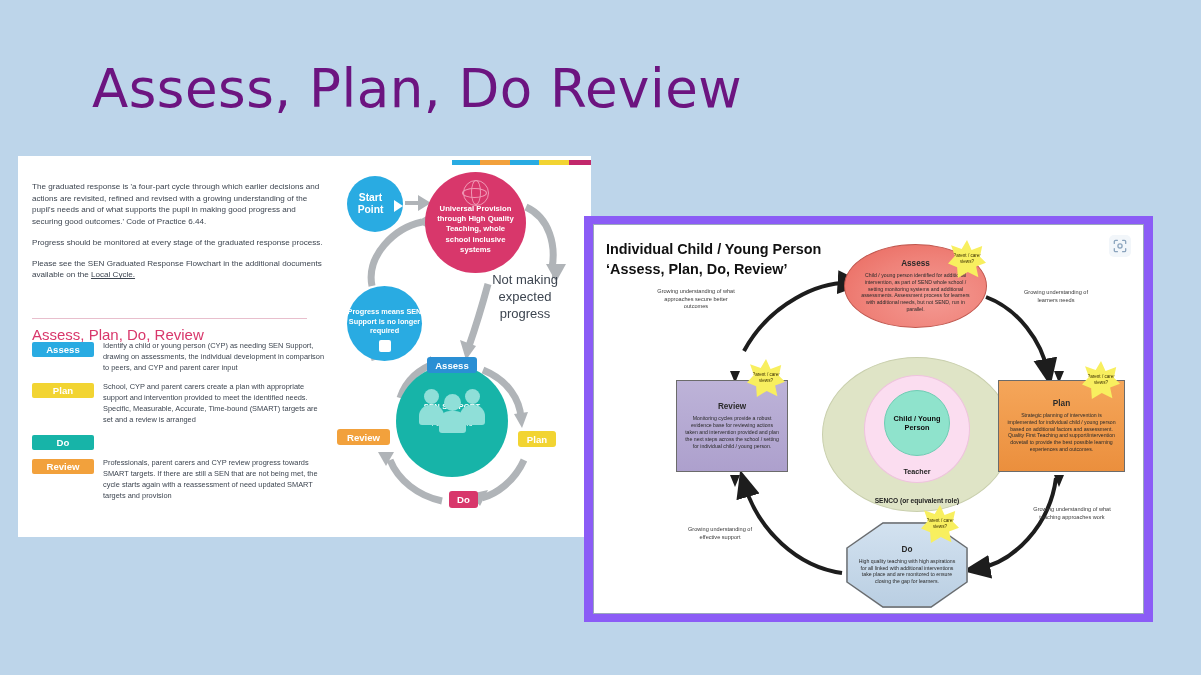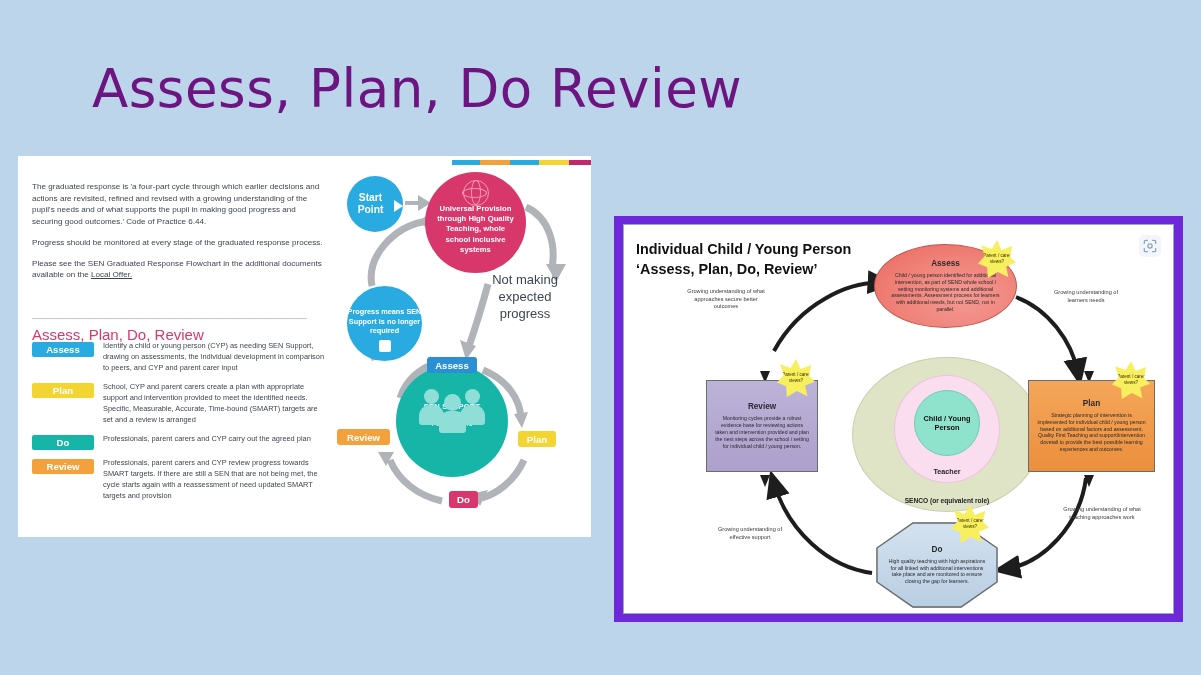--- a/index.html
+++ b/index.html
@@ -158,23 +158,23 @@
     display: flex; align-items: center; justify-content: center;
   }
   #p-assess { left: 91px; top: 197px; width: 50px; height: 16px; background: #2a8fd4; font-size: 9.6px; }
   #p-plan   { left: 182px; top: 271px; width: 38px; height: 16px; background: #f2d432; color: #fff; font-size: 9.6px; }
   #p-do     { left: 113px; top: 331px; width: 29px; height: 17px; background: #d8376b; font-size: 9.6px; }
   #p-review { left: 1px;   top: 269px; width: 53px; height: 16px; background: #f2a13c; font-size: 9.6px; }
 
   
   #right-panel {
     position: absolute;
-    left: 614px; top: 216px;
+    left: 584px; top: 216px;
     width: 569px; height: 406px;
-    background: #6d28d9;
+    background: #8b5cf6;
   }
   #rp-inner {
     position: absolute; left: 9px; top: 8px;
     width: 551px; height: 390px;
     border: 1px solid #9aa7bd;
     background: #fff;
   }
   #rp-title {
     position: absolute; left: 12px; top: 15px;
     width: 300px;
@@ -299,38 +299,37 @@
     <i style="flex:0 0 28px;background:#29abe2"></i>
     <i style="flex:0 0 30px;background:#f2a13c"></i>
     <i style="flex:0 0 29px;background:#29abe2"></i>
     <i style="flex:0 0 30px;background:#f2d432"></i>
     <i style="flex:1 1 auto;background:#c2286b"></i>
   </div>
 
   <div class="lp-pad">
     <div class="lp-para">The graduated response is 'a four-part cycle through which earlier decisions and actions are revisited, refined and revised with a growing understanding of the pupil's needs and of what supports the pupil in making good progress and securing good outcomes.' Code of Practice 6.44.</div>
     <div class="lp-para">Progress should be monitored at every stage of the graduated response process.</div>
-    <div class="lp-para"><span>Please see the SEN Graduated Response Flowchart in the additional documents available on the </span><a href="#">Local Offer.</a></div>
+    <div class="lp-para"><span>Please see the SEN Graduated Response Flowchart in the additional documents available on the </span><a href="#">Local Cycle.</a></div>
   </div>
 
   <div id="lp-divider"></div>
   <div id="lp-legend-title">Assess, Plan, Do, Review</div>
 
   <div id="lp-legend">
     <div class="lp-row">
       <div class="lp-chip" style="background:#29abe2">Assess</div>
       <div class="lp-rowtext">Identify a child or young person (CYP) as needing SEN Support, drawing on assessments, the individual development in comparison to peers, and CYP and parent carer input</div>
     </div>
     <div class="lp-row">
       <div class="lp-chip" style="background:#f2d432">Plan</div>
       <div class="lp-rowtext">School, CYP and parent carers create a plan with appropriate support and intervention provided to meet the identified needs. Specific, Measurable, Accurate, Time-bound (SMART) targets are set and a review is arranged</div>
     </div>
     <div class="lp-row">
       <div class="lp-chip" style="background:#17b4a8">Do</div>
-      <div class="lp-rowtext">Professionals, parent carers and CYP carry out the agreed plan</div>
     </div>
     <div class="lp-row">
       <div class="lp-chip" style="background:#f2a13c">Review</div>
       <div class="lp-rowtext">Professionals, parent carers and CYP review progress towards SMART targets. If there are still a SEN that are not being met, the cycle starts again with a reassessment of need updated SMART targets and provision</div>
     </div>
   </div>
 
   <div id="lp-cycle">
 
     <svg width="255" height="377" style="position:absolute;left:0;top:0">

